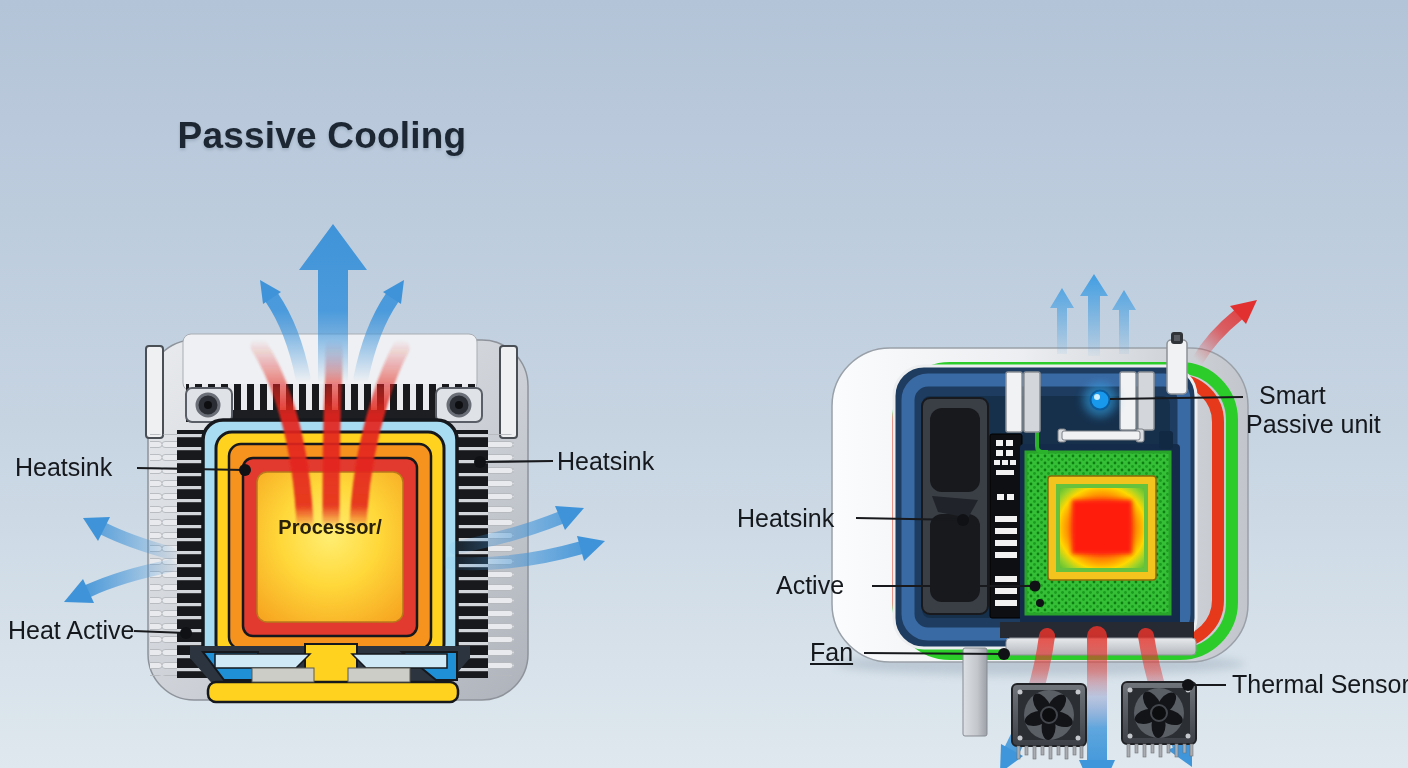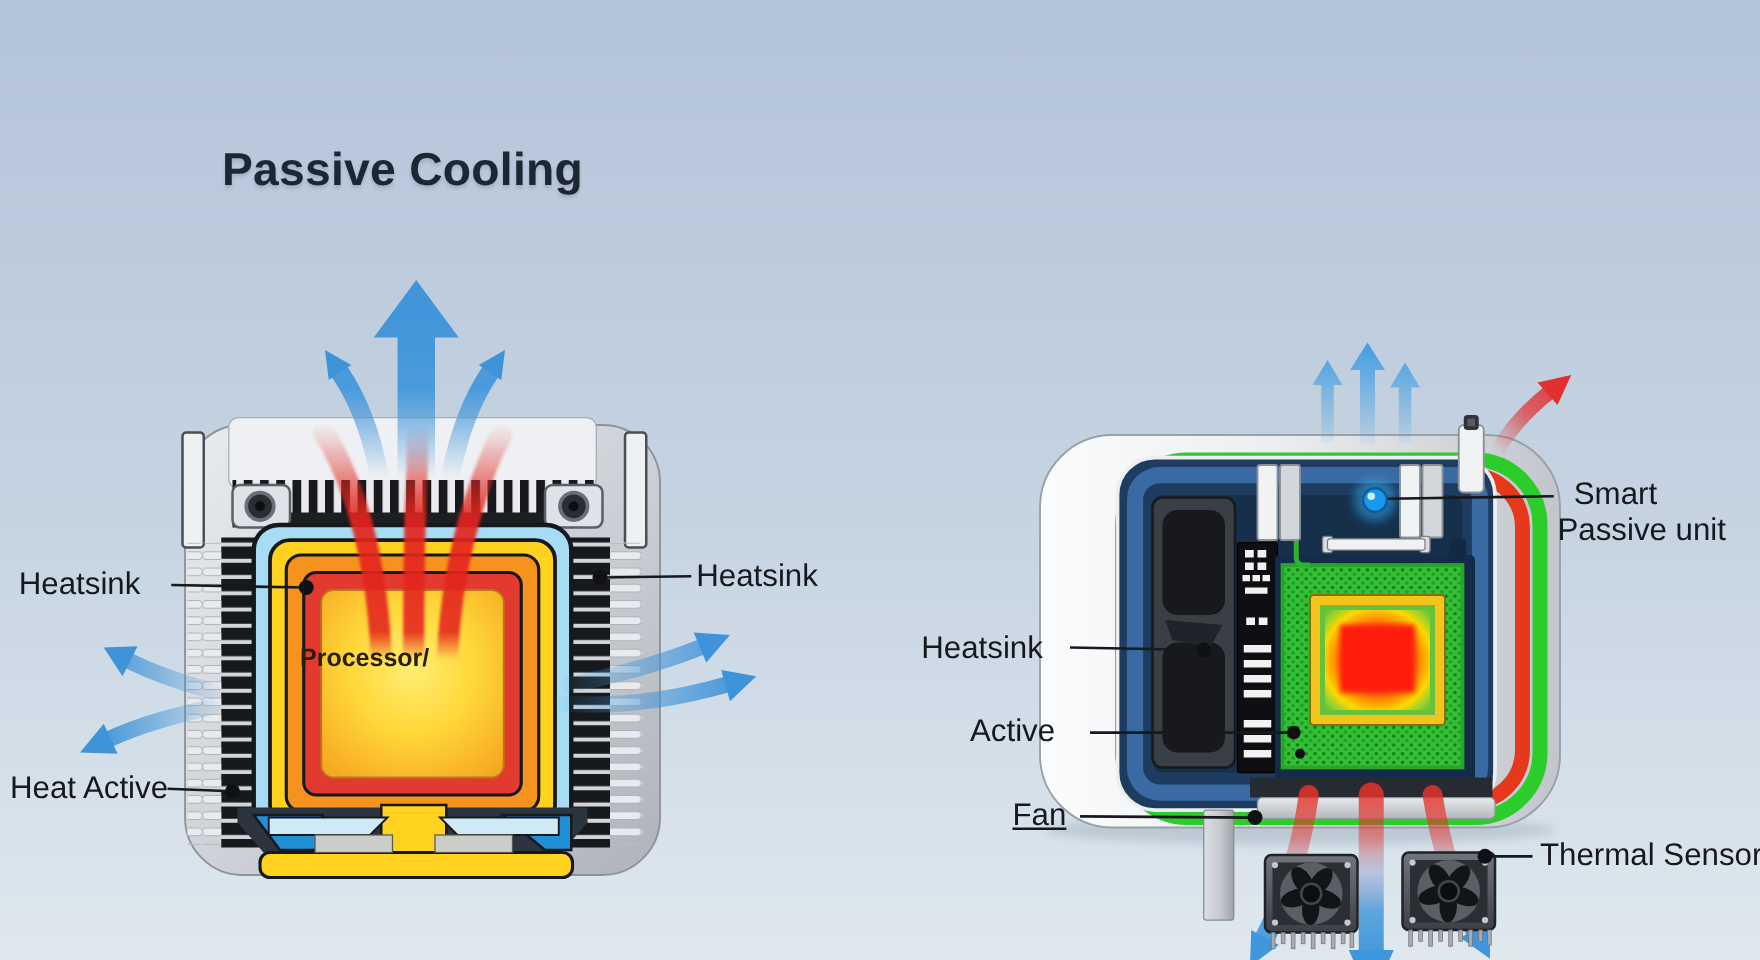--- a/index.html
+++ b/index.html
@@ -13,21 +13,21 @@
   .title{
     position:absolute;text-align:center;font-size:37px;font-weight:700;
     color:var(--title,#1d2733);letter-spacing:.2px;
     text-shadow:0 2px 3px rgba(40,60,90,.18);
   }
   .lbl{
     position:absolute;font-size:25px;font-weight:400;white-space:nowrap;
     color:var(--label,#15181c);
   }
   .chiptext{
-    position:absolute;left:240px;top:466px;width:180px;text-align:left;
+    position:absolute;left:240px;top:466px;width:180px;text-align:center;
     font-size:20px;line-height:26px;font-weight:700;color:#29200a;
   }
   .smartwrap{position:absolute;left:1246px;top:333px;line-height:29px;}
   .smartwrap .l1{padding-left:13px;}
 </style>
 </head>
 <body>
 
 <div class="stage">
 

